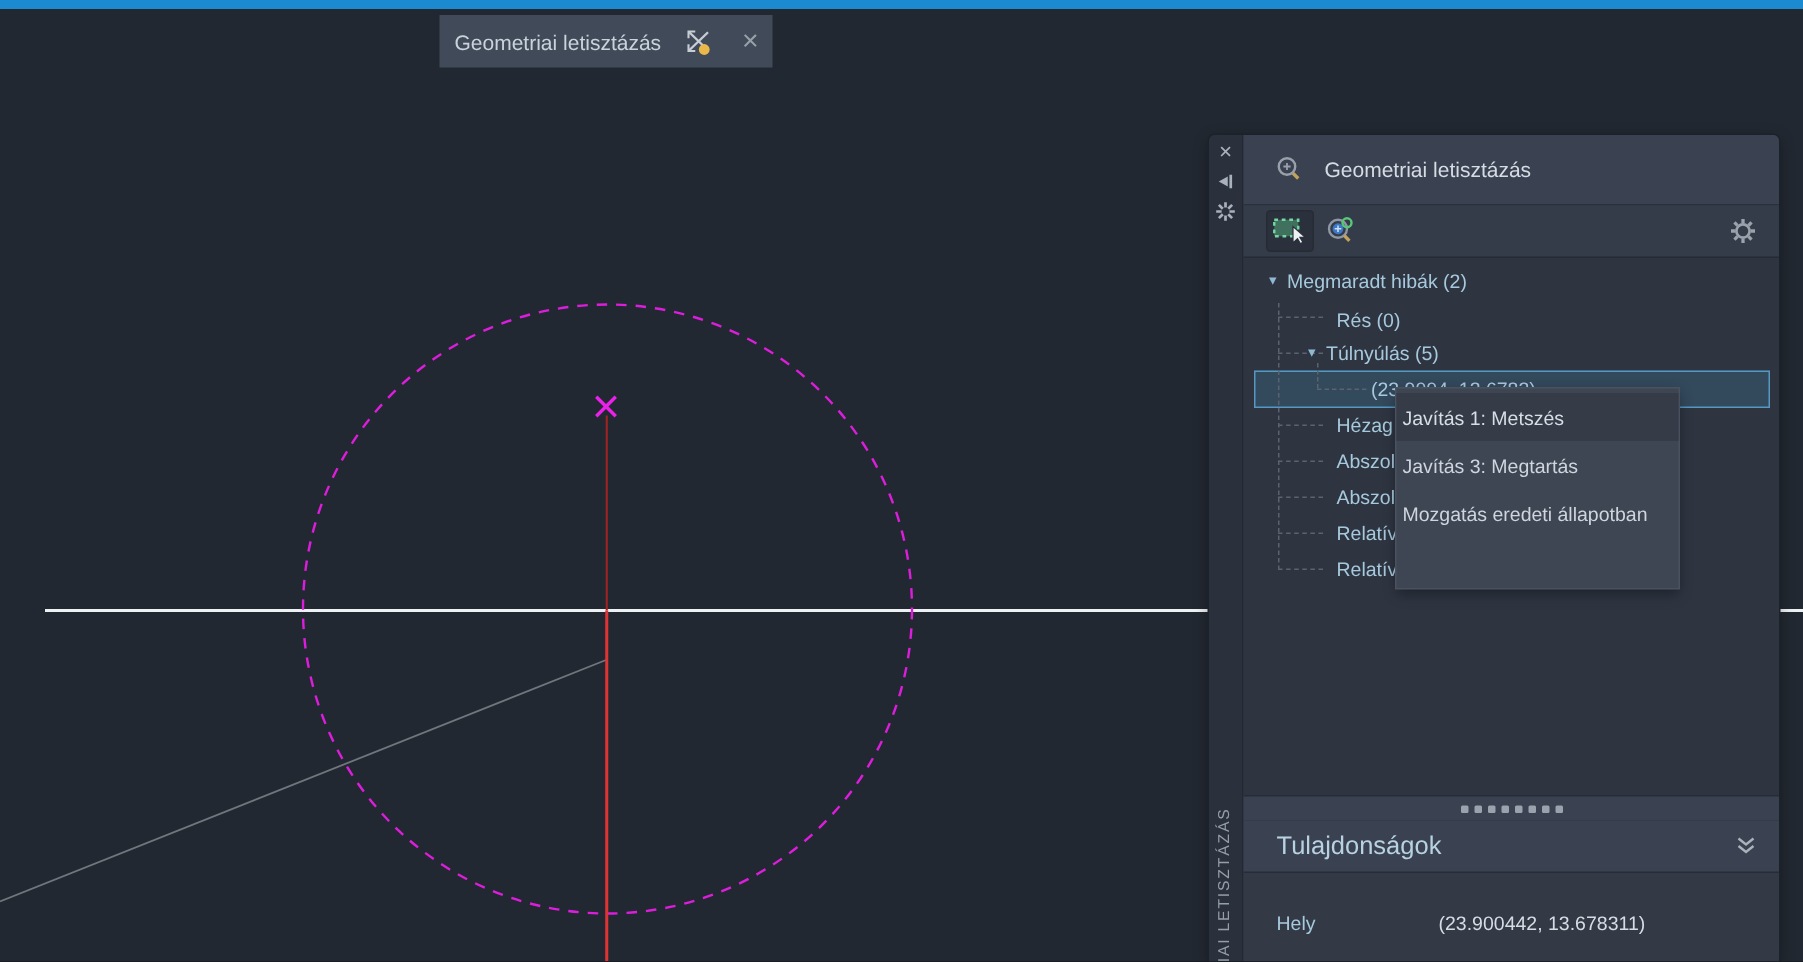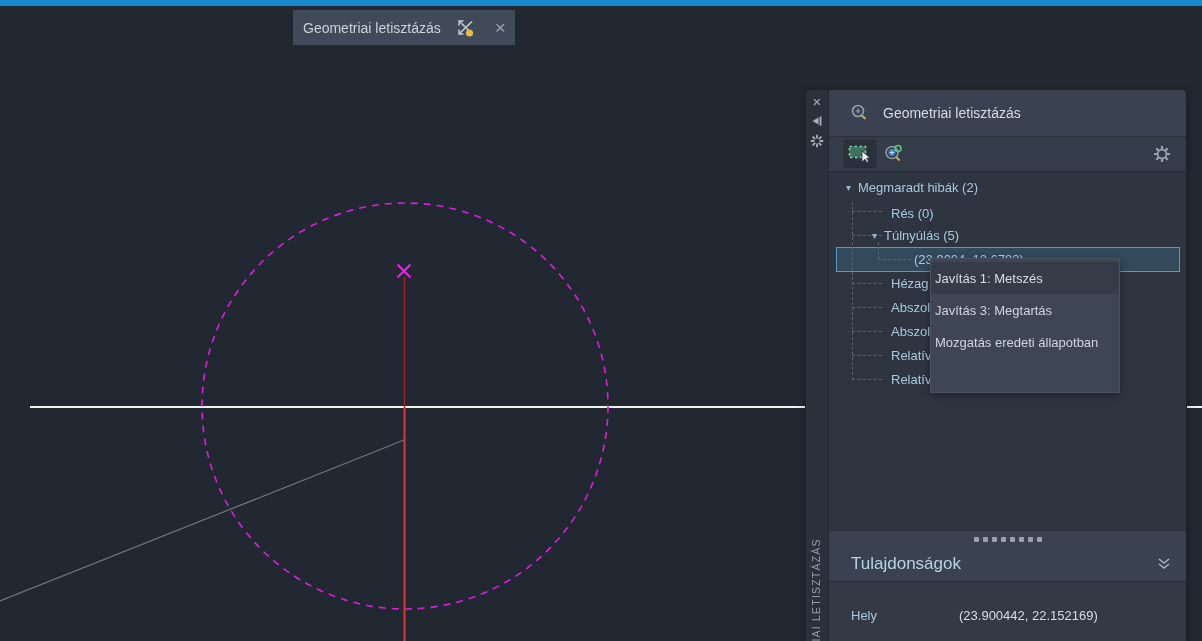--- a/index.html
+++ b/index.html
@@ -250,21 +250,21 @@
         <span class="ttl">Tulajdonságok</span>
         <svg width="16" height="14" viewBox="0 0 16 14">
           <polyline points="3,2 8,6 13,2" fill="none" stroke="#aab2bc" stroke-width="1.6"></polyline>
           <polyline points="3,7 8,11 13,7" fill="none" stroke="#aab2bc" stroke-width="1.6"></polyline>
         </svg>
       </div>
 
       <div id="proprows">
         <div class="prow p1">
           <span class="pl">Hely</span>
-          <span class="pv">(23.900442, 22.152169)</span>
+          <span class="pv">(23.900442, 13.678311)</span>
         </div>
       </div>
 
     </div>
   </div>
 
   <div id="menu">
     <div class="mitem hl">Javítás 1: Metszés</div>
     <div class="mitem">Javítás 3: Megtartás</div>
     <div class="mitem">Mozgatás eredeti állapotban</div>

